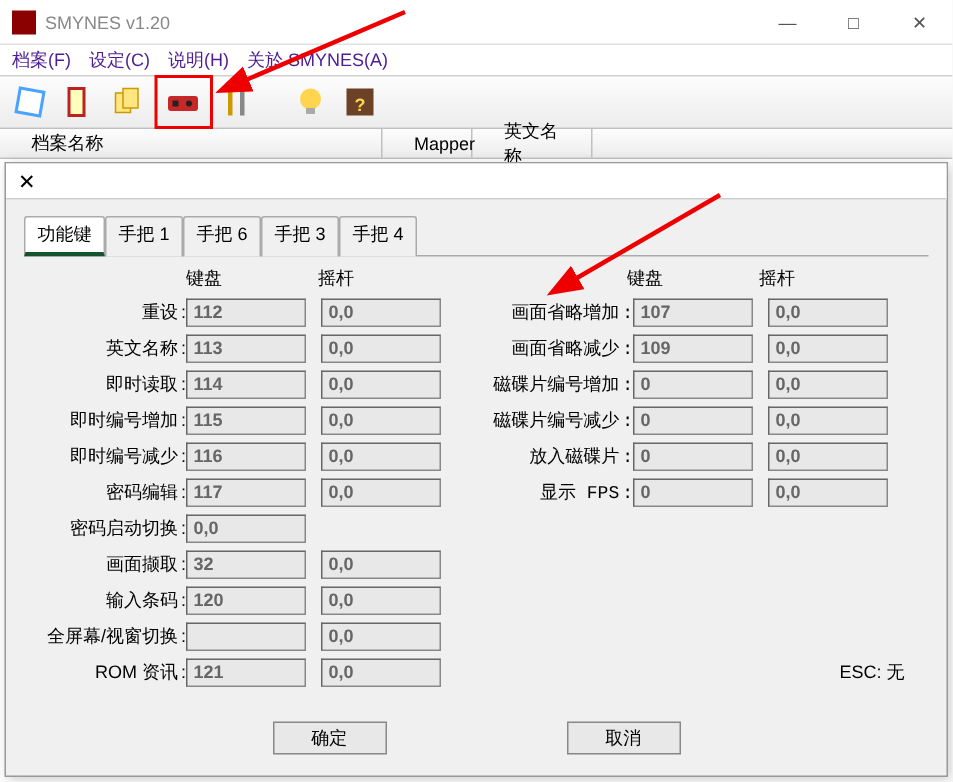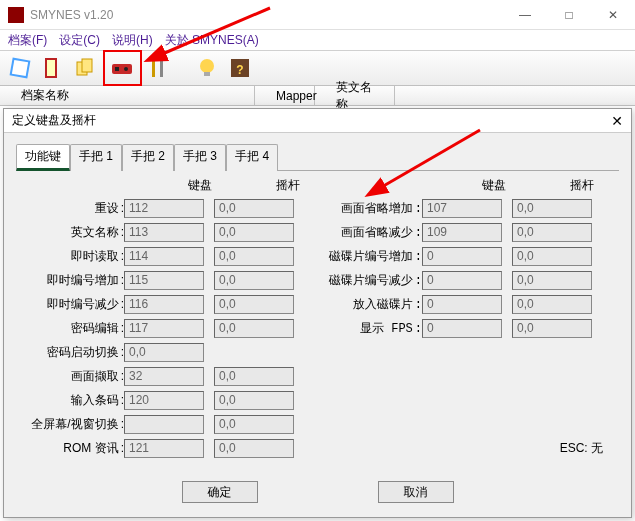--- a/index.html
+++ b/index.html
@@ -24,33 +24,33 @@
 .dlg-title .caption { flex: 1; }
 .dlg-close { font-size: 14px; cursor: pointer; }
 
 .tabs { display: flex; padding: 10px 12px 0 12px; }
 .tab { padding: 3px 8px; border: 1px solid #aaa; border-bottom: none; background: #f0f0f0; margin-right: 0; border-radius: 2px 2px 0 0; position: relative; top: 1px; }
 .tab.active { background: #fff; border-bottom: 3px solid #14532d; z-index: 2; }
 .tabline { border-top: 1px solid #aaa; margin: 0 12px; }
 
 .headers { display: flex; padding: 6px 0 2px 0; }
 .headers .sp1 { width: 120px; }
-.headers .col { width: 88px; text-align: right; }
+.headers .col { width: 88px; text-align: left; }
 .headers .gap { width: 22px; }
 
 .panel { padding: 0 14px; display: flex; }
 .leftcol, .rightcol { }
 .leftcol { width: 308px; }
 .rightcol { width: 290px; }
 
 .row { display: flex; align-items: center; height: 24px; margin-bottom: 0; }
 .row .lbl { width: 106px; text-align: right; }
 .row .lbl::after { content: ":"; margin-left: 2px; }
 .rightcol .row .lbl { width: 96px; font-family: Liberation Mono, monospace; }
-.inp { width: 80px; height: 19px; background: #e8e8e8; border: 1px solid #888; border-top-color: #666; border-left-color: #666; padding: 0 4px; display: flex; align-items: center; color: #666; margin-right: 10px; }
+.inp { width: 80px; height: 19px; background: #e8e8e8; border: 1px solid #888; border-top-color: #666; border-left-color: #666; padding: 0 4px; display: flex; align-items: center; color: #666; margin-right: 10px; font-weight: bold; }
 
 .esc { position: absolute; right: 28px; bottom: 60px; }
 .btnrow { position: absolute; bottom: 14px; left: 0; right: 0; display: flex; justify-content: center; gap: 120px; }
 .btn { width: 76px; height: 22px; background: #e8e8e8; border: 1px solid #888; display: flex; align-items: center; justify-content: center; cursor: pointer; }
 
 .arrow { position: absolute; pointer-events: none; z-index: 50; }
 </style>
 </head>
 <body>
 
@@ -129,28 +129,27 @@
       <marker id="ah" markerWidth="10" markerHeight="10" refX="2" refY="3" orient="auto">
         <path d="M0,0 L0,6 L8,3 z" fill="#e00"></path>
       </marker>
     </defs>
   <line x1="270" y1="8" x2="160" y2="55" stroke="#e00" stroke-width="3" marker-end="url(#ah)"></line>
   <line x1="480" y1="130" x2="380" y2="188" stroke="#e00" stroke-width="3" marker-end="url(#ah)"></line>
 </svg>
 
 <div class="dialog">
   <div class="dlg-title">
-    <div class="caption">定义键盘及摇杆</div>
     <div class="dlg-close">✕</div>
   </div>
 
   <div class="tabs">
     <div class="tab active">功能键</div>
     <div class="tab">手把 1</div>
-    <div class="tab">手把 2</div>
+    <div class="tab">手把 6</div>
     <div class="tab">手把 3</div>
     <div class="tab">手把 4</div>
   </div>
   <div class="tabline"></div>
 
   <div class="headers">
     <div class="sp1"></div>
     <div class="col">键盘</div>
     <div class="col">摇杆</div>
     <div class="gap"></div>

